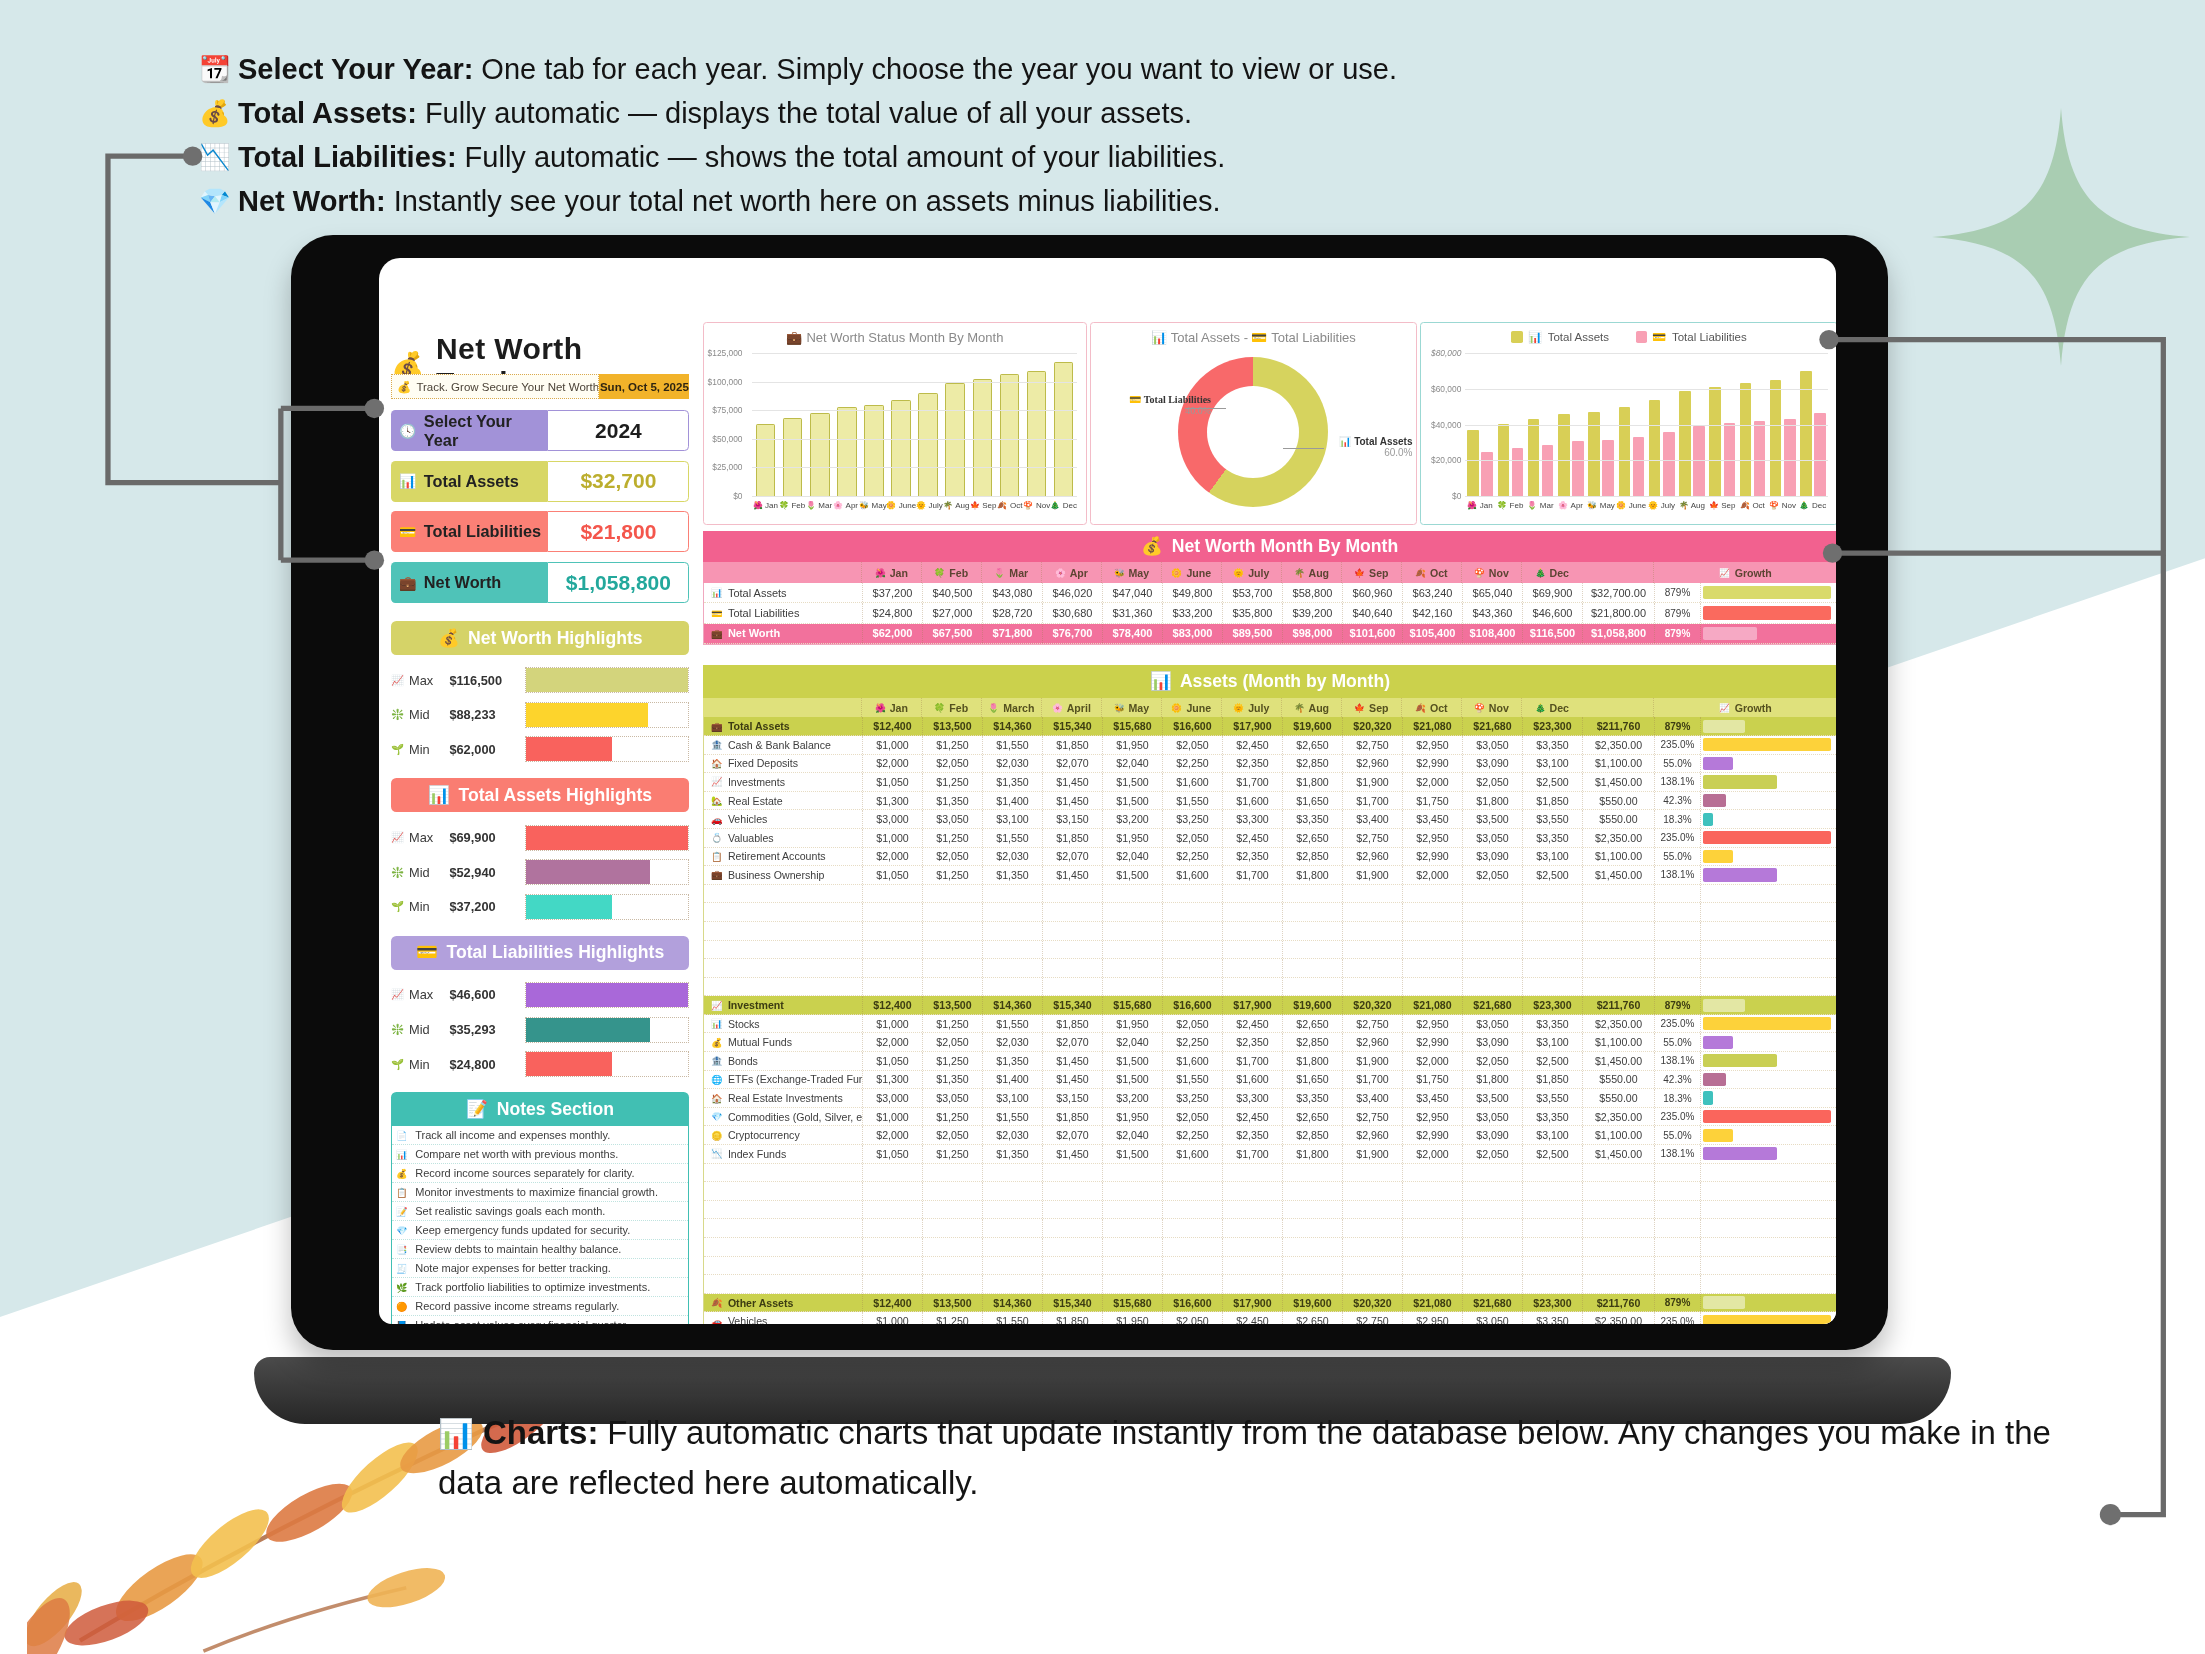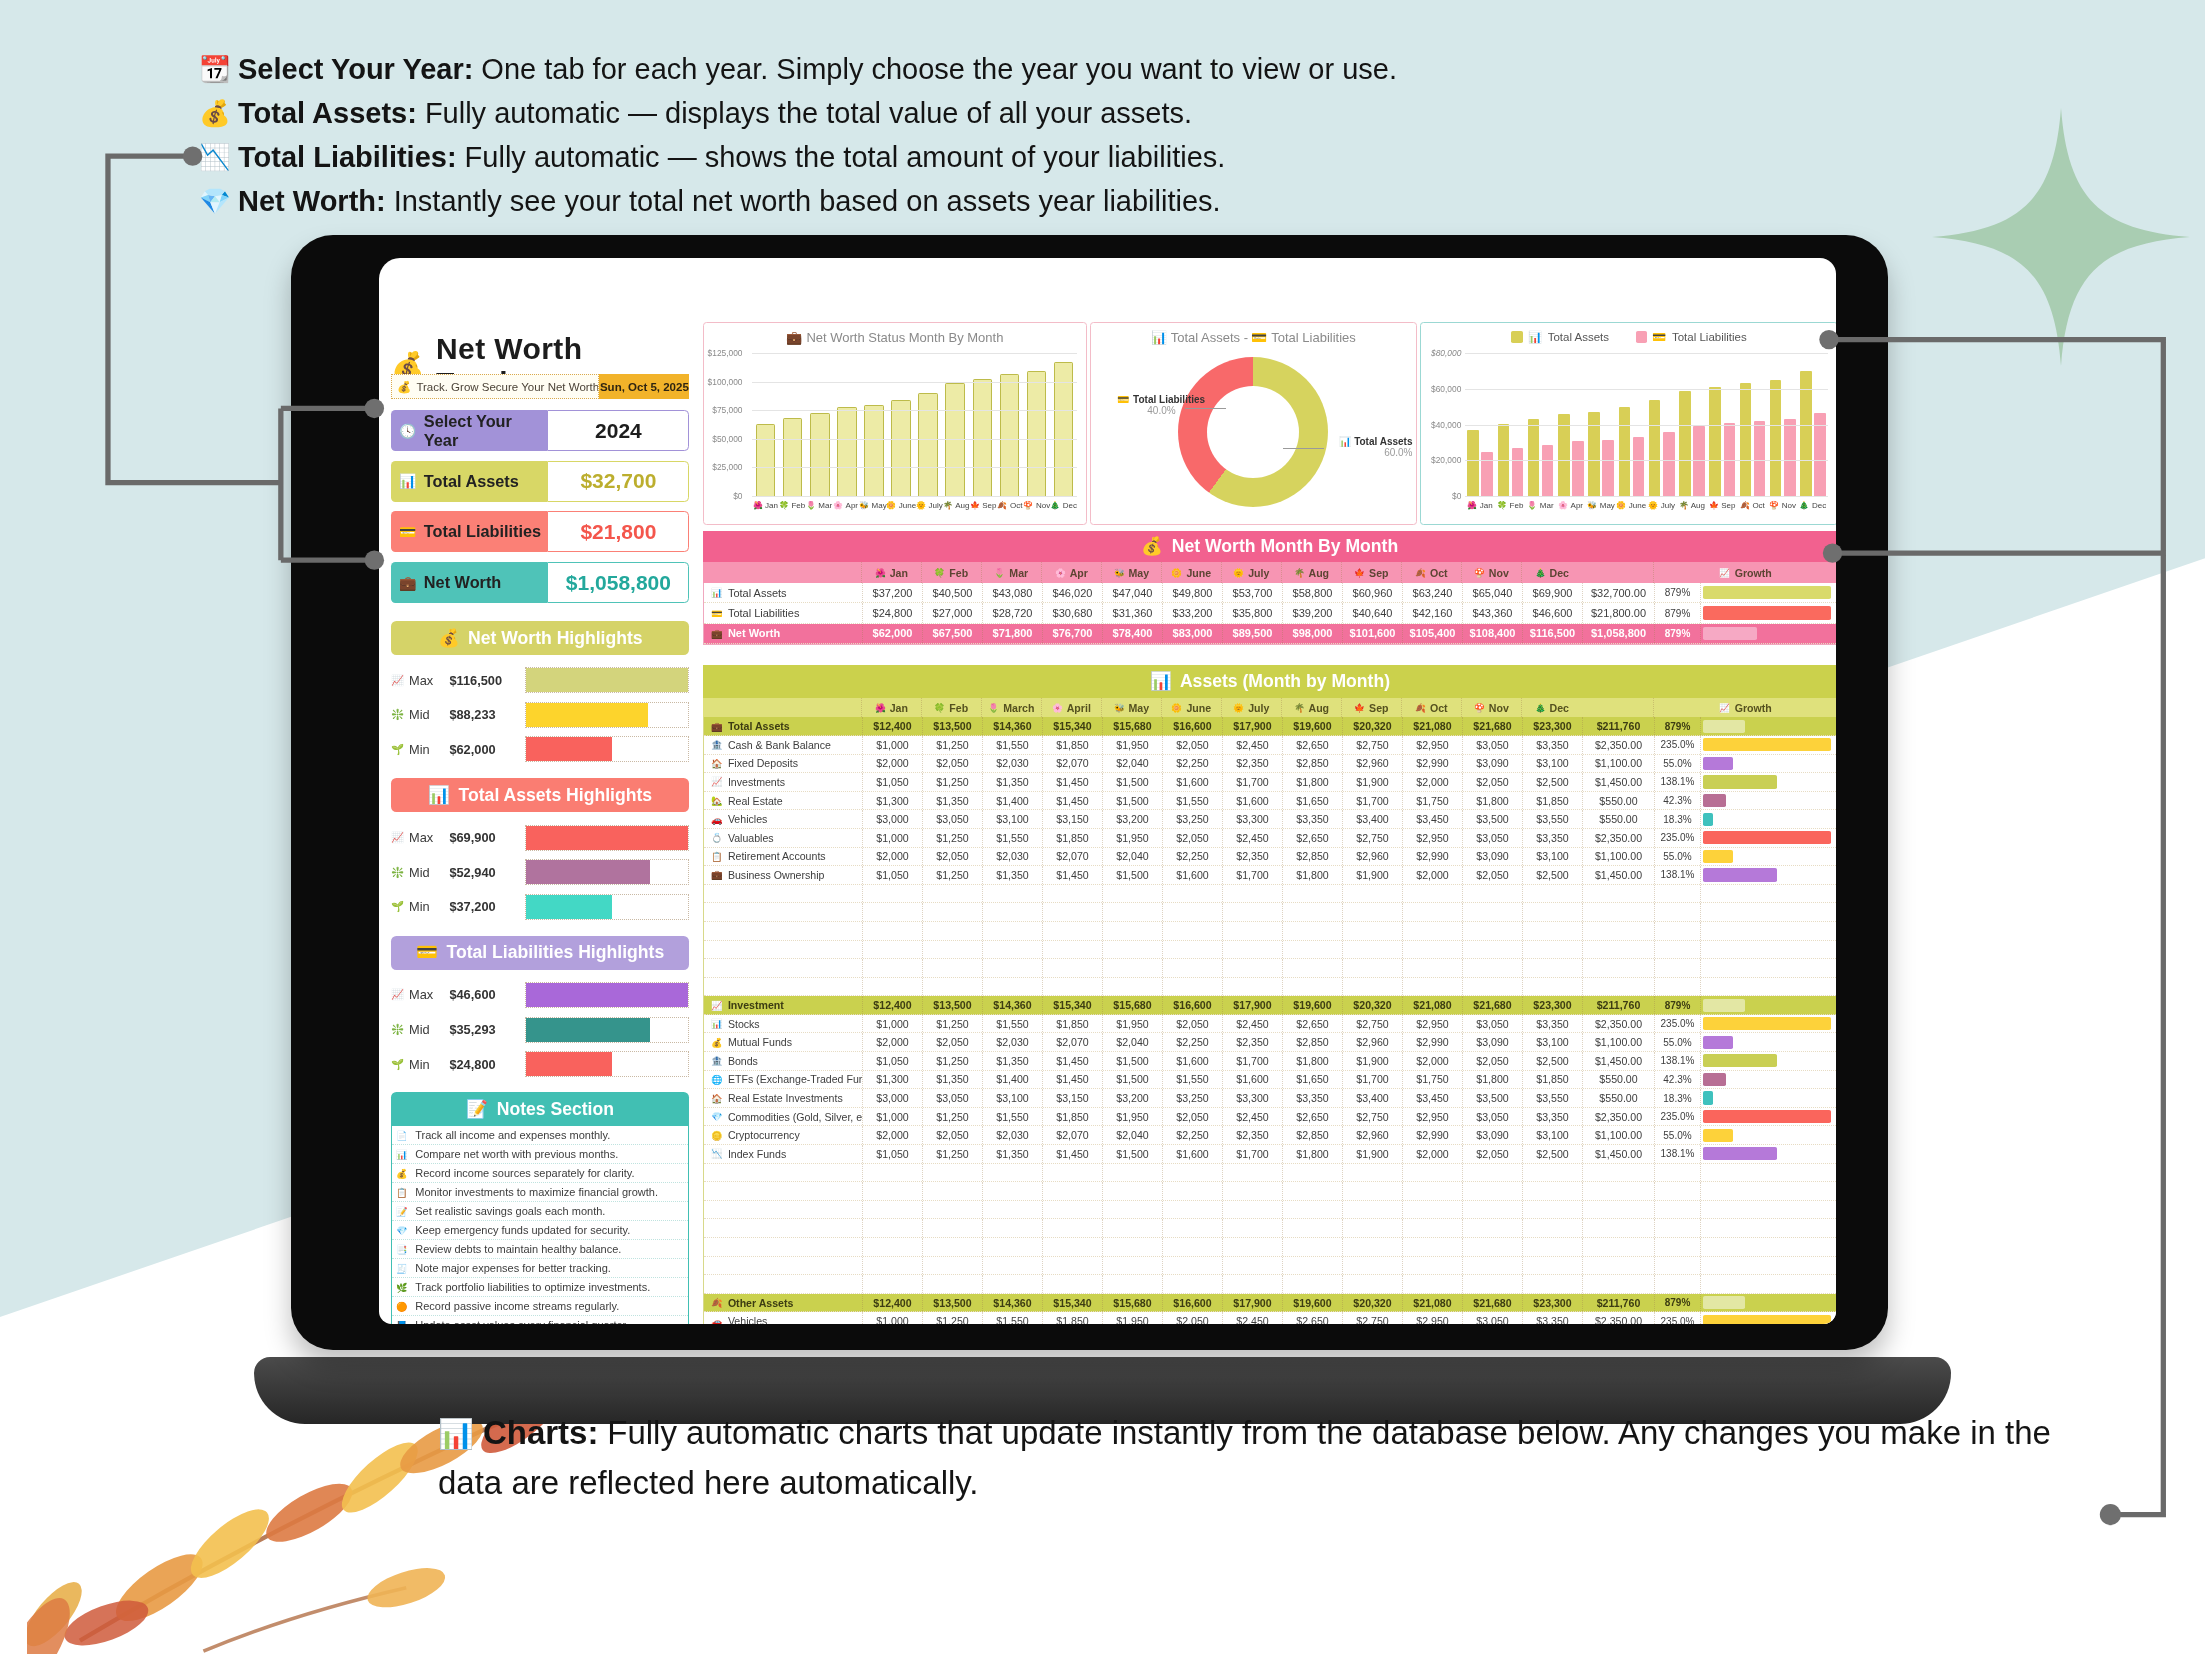--- a/index.html
+++ b/index.html
@@ -81,21 +81,21 @@
   .xlab{flex:1;text-align:center;font-size:8px;color:#444;white-space:nowrap;}
   .legend{position:absolute;left:0;top:7px;width:100%;display:flex;justify-content:center;gap:26.5px;}
   .leg-item{display:flex;align-items:center;gap:5.3px;font-size:11.5px;color:#555;}
   .swatch{width:11.5px;height:11.5px;border-radius:1.8px;}
   .bargroup{flex:1;display:flex;align-items:flex-end;justify-content:center;gap:2.6px;height:100%;}
   .gb{width:11.5px;border-radius:0.9px 0.9px 0 0;}
   .donut{position:absolute;left:87px;top:34px;width:150px;height:150px;border-radius:50%;}
   .donut::after{content:"";position:absolute;inset:29px;background:#fff;border-radius:50%;}
   .dlab{position:absolute;font-size:10px;color:#333;}
   .dlab .pct{color:#9a9a9a;}
-  .dlab-left{left:14px;top:71px;width:113px;text-align:center;}
+  .dlab-left{left:7px;top:71px;width:113px;text-align:right;font-family:Liberation Serif, serif;}
   .dlab-right{right:3.5px;top:113px;width:111px;text-align:right;}
   .dline{position:absolute;height:0.9px;background:#9a9a9a;top:85px;}
   .dline-l{left:94px;width:41px;}
   .dline-r{right:92px;width:41px;top:125px;}
   
   .tbl{position:absolute;left:0;width:1134px;}
   .tbl-nw{top:273px;}
   .tbl-as{top:407px;}
   .tbl-band{display:flex;align-items:center;justify-content:center;gap:8px;color:#fff;
     font-weight:700;font-size:17.6px;}
@@ -162,21 +162,21 @@
         <span class="ntext">Fully automatic — displays the total value of all your assets.</span>
       </div>
       <div class="note-line">
         <span class="note-icon">📉</span>
         <b>Total Liabilities:</b>
         <span class="ntext">Fully automatic — shows the total amount of your liabilities.</span>
       </div>
       <div class="note-line">
         <span class="note-icon">💎</span>
         <b>Net Worth:</b>
-        <span class="ntext">Instantly see your total net worth based on assets year liabilities.</span>
+        <span class="ntext">Instantly see your total net worth here on assets minus liabilities.</span>
       </div>
     </div>
 
   <div class="laptop-base"></div>
 
   <div class="laptop-screen">
     <div class="screen-inner">
 
       <aside class="sidebar">
         <div class="sb-title">

